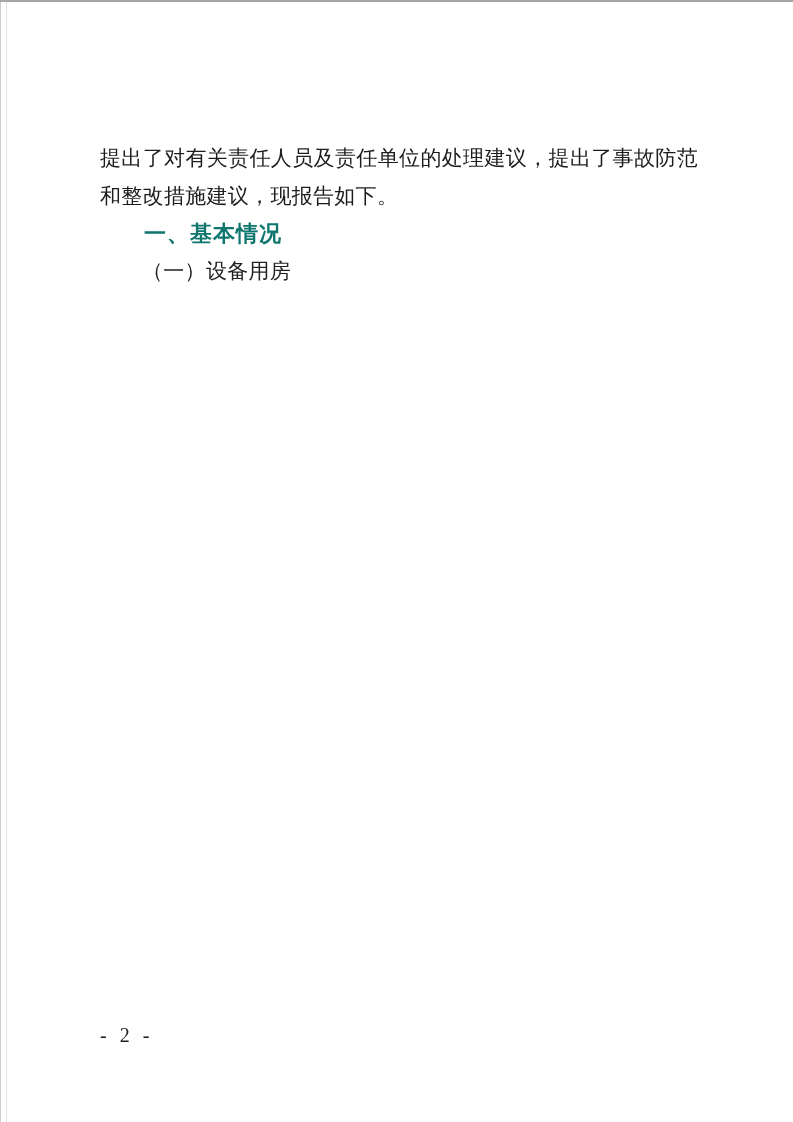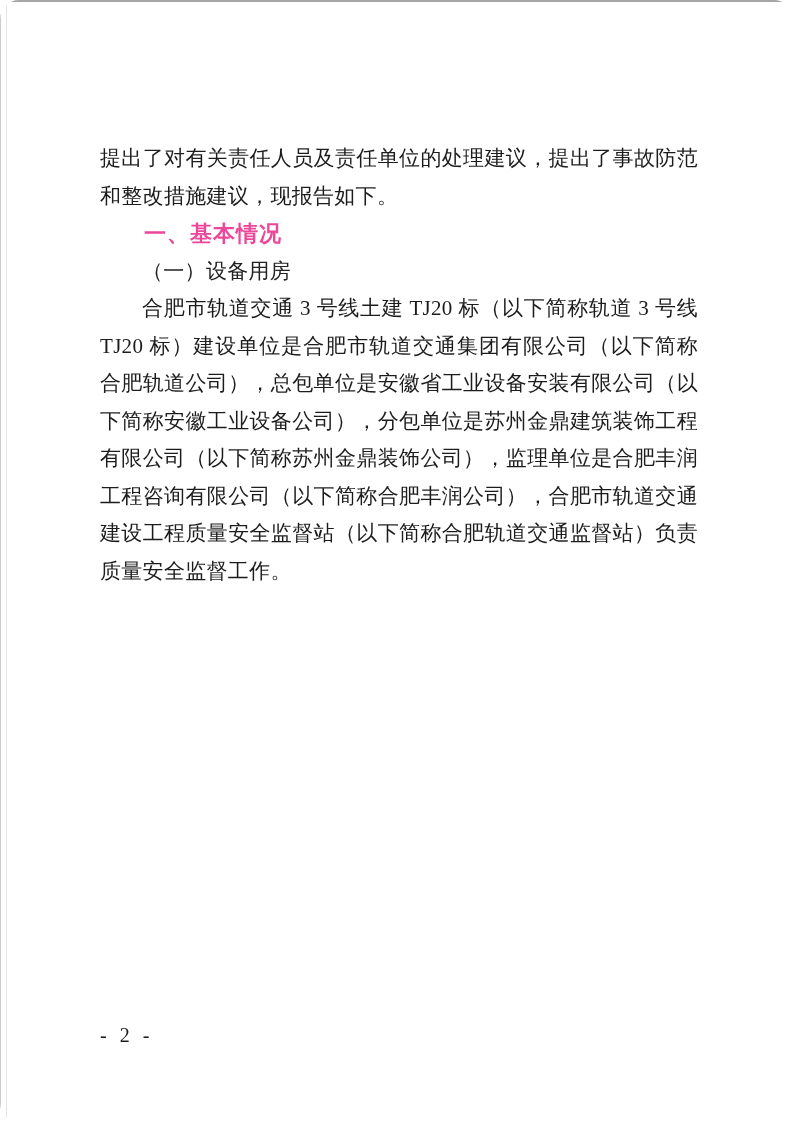--- a/index.html
+++ b/index.html
@@ -8,21 +8,20 @@
     background: #ffffff;
   }
   .page {
     position: relative;
     width: 793px;
     height: 1122px;
     background: #ffffff;
     overflow: hidden;
     font-family: "Liberation Serif", "DejaVu Serif", serif;
     color: #1c1c1c;
-    border-radius: 19px;
   }
   
   .edge-top {
     position: absolute;
     top: 0; left: 0; right: 0;
     height: 2px;
     background: #a6a6a6;
   }
   .edge-left-outer {
     position: absolute;
@@ -52,21 +51,21 @@
   }
   .para-indent {
     text-indent: 2em;
   }
   .section-heading {
     font-family: "Liberation Sans", "DejaVu Sans", sans-serif;
     font-weight: 700;
     font-size: 22px;
     text-indent: 2em;
     letter-spacing: 1px;
-    color: #ec4899;
+    color: #0f766e;
   }
   .subsection-heading {
     text-indent: 2em;
     font-size: 21px;
     color: #222222;
   }
   .page-number {
     position: absolute;
     left: 100px;
     top: 1024px;
@@ -84,20 +83,19 @@
   <div class="edge-left-outer"></div>
   <div class="edge-left-inner"></div>
 
   <div class="content">
     <p>提出了对有关责任人员及责任单位的处理建议，提出了事故防范和整改措施建议，现报告如下。</p>
 
     <p class="section-heading">一、基本情况</p>
 
     <p class="subsection-heading">（一）设备用房</p>
 
-    <p class="para-indent">合肥市轨道交通 3 号线土建 TJ20 标（以下简称轨道 3 号线 TJ20 标）建设单位是合肥市轨道交通集团有限公司（以下简称合肥轨道公司），总包单位是安徽省工业设备安装有限公司（以下简称安徽工业设备公司），分包单位是苏州金鼎建筑装饰工程有限公司（以下简称苏州金鼎装饰公司），监理单位是合肥丰润工程咨询有限公司（以下简称合肥丰润公司），合肥市轨道交通建设工程质量安全监督站（以下简称合肥轨道交通监督站）负责质量安全监督工作。</p>
 
 
   </div>
 
   <div class="page-number">- 2 -</div>
 
 </div>
 
 </body></html>

